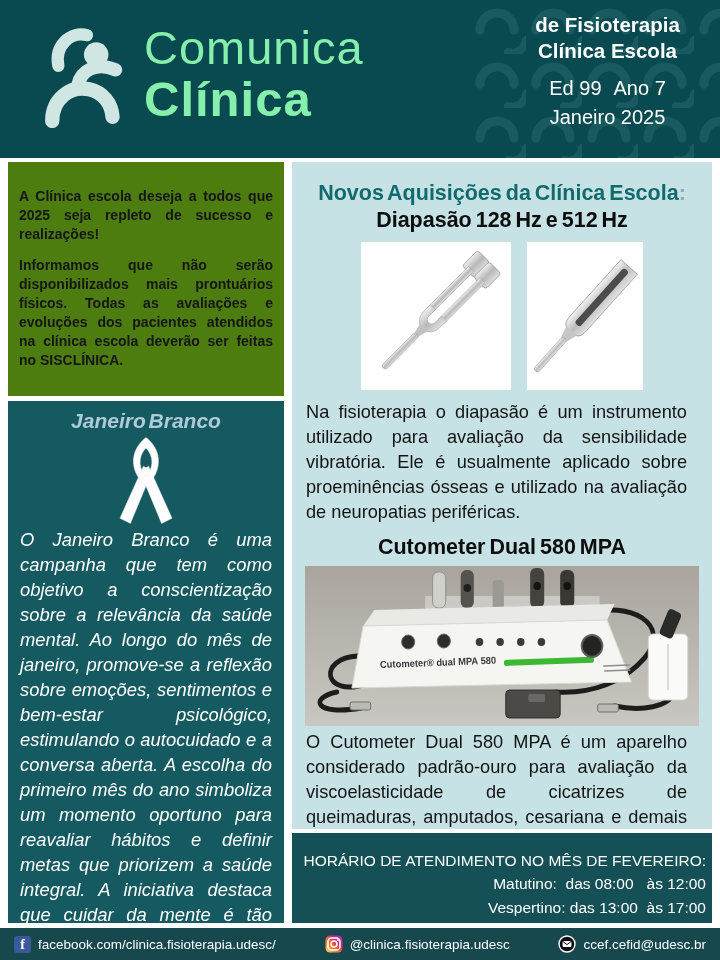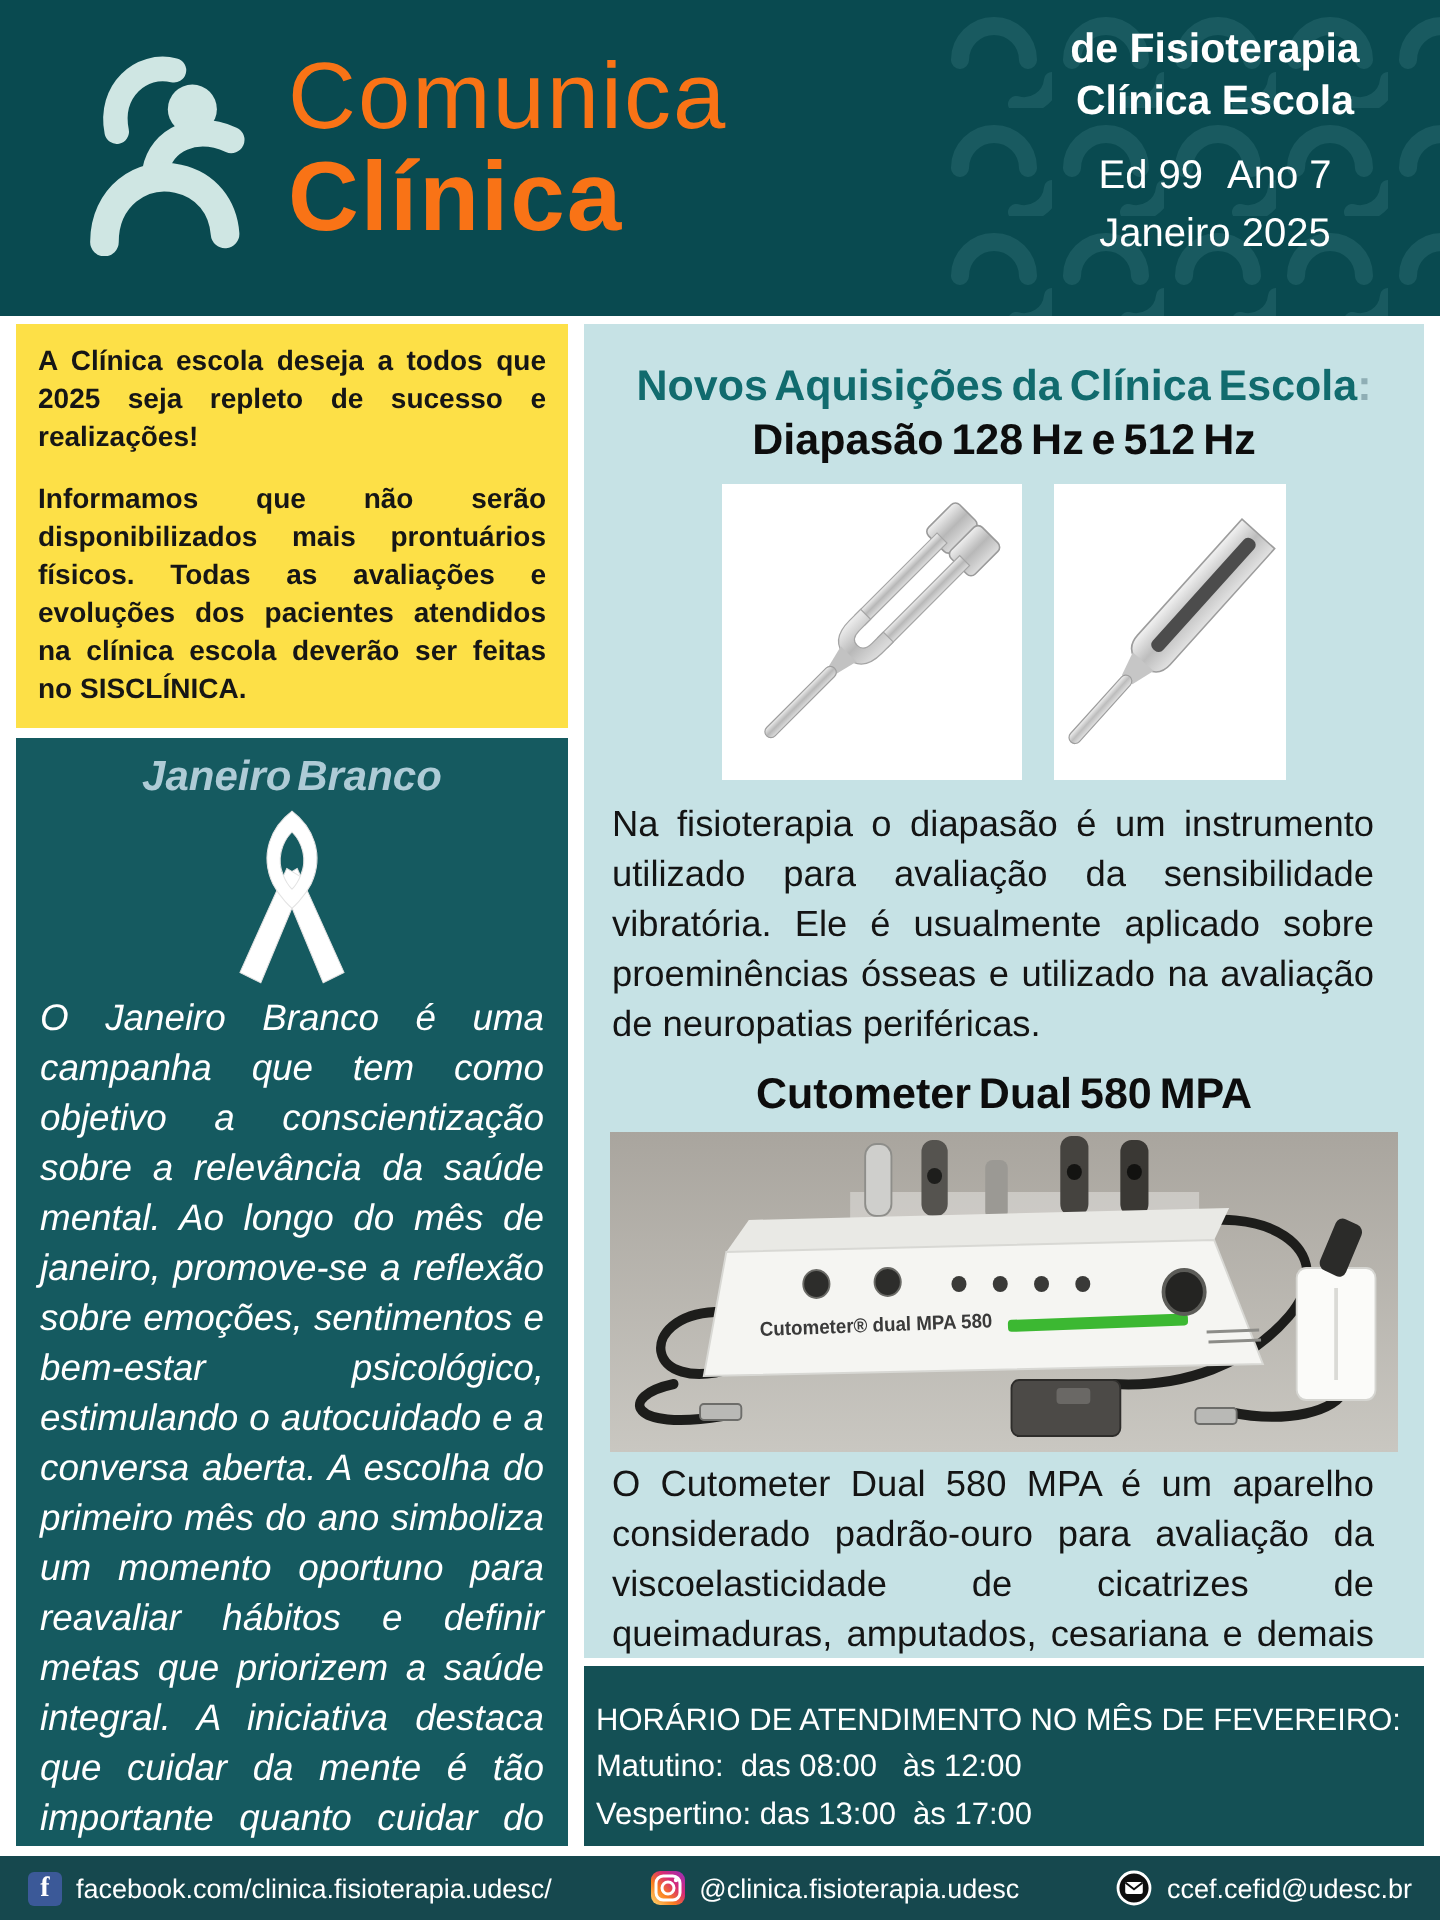--- a/index.html
+++ b/index.html
@@ -4,35 +4,35 @@
 <style>
   html,body{margin:0;padding:0;background:#fff;}
   .page{position:relative;width:720px;height:960px;background:#fff;overflow:hidden;
         font-family:"Liberation Sans",sans-serif;display:flex;flex-direction:column;}
 
   
   .hdr{position:relative;height:158px;background:#094A50;flex:0 0 auto;overflow:hidden;}
   .hdr-pattern{position:absolute;right:0;top:0;height:158px;width:250px;opacity:.5;}
   .logo{position:absolute;left:42px;top:20px;display:flex;align-items:center;}
   .logo-mark{width:92px;height:108px;flex:0 0 auto;}
-  .logo-text{margin-left:10px;color:#f97316;line-height:1;}
+  .logo-text{margin-left:10px;color:#86efac;line-height:1;}
   .logo-l1{display:block;font-size:47px;font-weight:400;letter-spacing:1px;}
   .logo-l2{display:block;font-size:49px;font-weight:700;letter-spacing:1px;margin-top:4px;}
   .hdr-right{position:absolute;right:20px;top:12px;width:185px;text-align:center;color:#fff;z-index:2;}
   .hdr-title{font-weight:700;font-size:20.5px;line-height:1.25;}
   .hdr-ed{margin-top:14px;font-size:20px;font-weight:400;}
   .hdr-ed span + span{margin-left:12px;}
   .hdr-month{margin-top:6px;font-size:20px;font-weight:400;}
 
   
   .content{flex:1 1 auto;display:flex;gap:8px;padding:4px 8px 3px 8px;box-sizing:border-box;min-height:0;}
   .col-left{width:276px;flex:0 0 auto;display:flex;flex-direction:column;gap:5px;min-height:0;}
   .col-right{flex:1 1 auto;display:flex;flex-direction:column;gap:4px;min-height:0;}
 
-  .notice-box{background:#fde047;padding:9px 11px;color:#161616;font-weight:700;
+  .notice-box{background:#4d7c0f;padding:25px 11px;color:#161616;font-weight:700;
               font-size:14px;line-height:1.37;text-align:justify;flex:0 0 auto;}
   .notice-box p{margin:0 0 11px 0;}
   .notice-box p:last-child{margin-bottom:0;}
 
   .janeiro-box{background:#155A60;flex:1 1 auto;padding:6px 12px;box-sizing:border-box;
                overflow:hidden;color:#fff;font-style:italic;}
   .janeiro-box h2{margin:2px 0 0 0;text-align:center;color:#AECBD6;font-size:21px;
                   font-weight:700;word-spacing:-3px;}
   .ribbon-wrap{text-align:center;margin:2px 0 0 0;}
   .ribbon-wrap svg{width:88px;height:104px;}
@@ -46,21 +46,21 @@
   .cuto-title{margin-top:10px;}
   .fork-row{display:flex;justify-content:center;align-items:flex-start;gap:16px;margin:9px 0 10px 0;}
   .fork-box{background:#fff;height:148px;}
   .fork-box.f128{width:150px;}
   .fork-box.f512{width:116px;}
   .fork-box svg{width:100%;height:100%;display:block;}
   .acq-panel .body{margin:4px 12px 0 1px;font-size:18.2px;line-height:1.37;text-align:justify;color:#141414;}
   .cuto-img{margin:6px 0 4px 0;height:160px;}
   .cuto-img svg{width:100%;height:100%;display:block;}
 
-  .sched-box{background:#145055;color:#fff;text-align:left;flex:0 0 auto;height:90px;
+  .sched-box{background:#145055;color:#fff;text-align:right;flex:0 0 auto;height:90px;
              box-sizing:border-box;padding:16px 6px 0 6px;}
   .sched-box div{white-space:pre-wrap;font-size:15.5px;line-height:1.5;}
 
   
   .ftr{flex:0 0 auto;height:32px;margin-top:2px;background:#16484E;display:flex;align-items:center;
        justify-content:space-between;padding:0 14px;box-sizing:border-box;color:#fff;}
   .ftr-item{display:flex;align-items:center;gap:7px;font-size:13.5px;}
   .fb-icon{width:17px;height:17px;background:#3B5998;border-radius:3px;color:#fff;font-weight:700;
            font-size:14px;line-height:17px;text-align:center;display:inline-block;
            font-family:"Liberation Serif",serif;}

